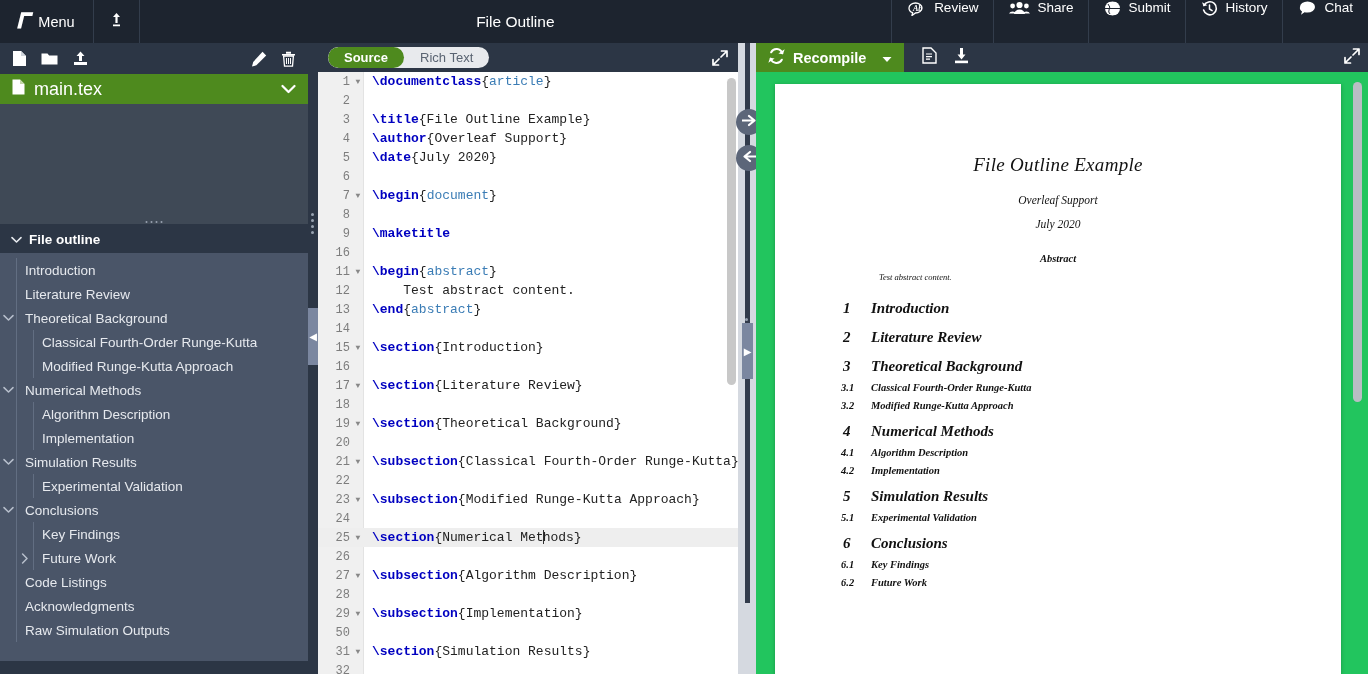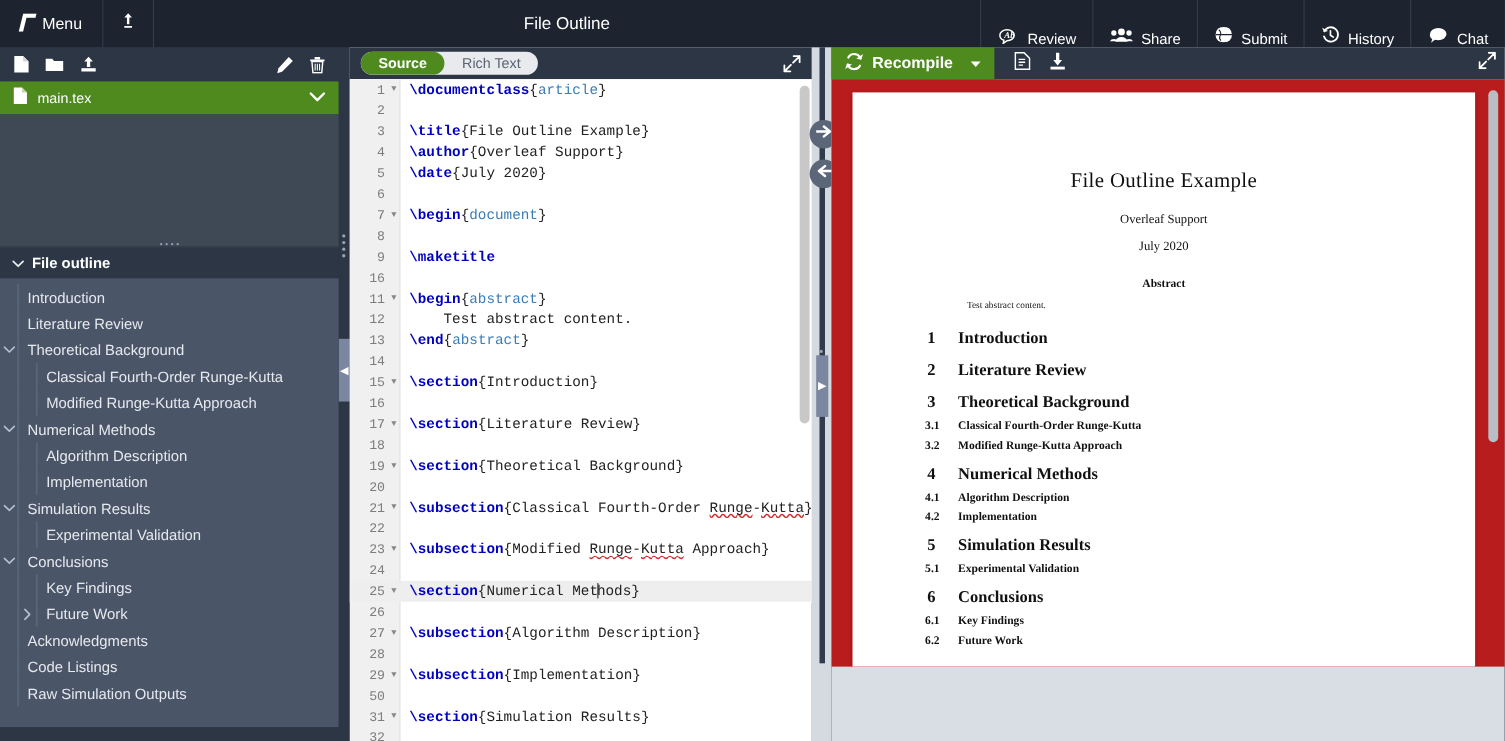--- a/index.html
+++ b/index.html
@@ -27,42 +27,42 @@
   .back-btn {
     display: flex; align-items: center; justify-content: center;
     width: 46px; color: #fff; cursor: pointer; border-right: 1px solid #333d4c;
   }
   .proj-title {
     flex: 1; display: flex; align-items: center; justify-content: center;
     color: #fff; font-size: 15.5px;
   }
   .top-actions { display: flex; align-items: stretch; }
   .top-action {
-    display: flex; align-items: flex-end; gap: 7px;
+    display: flex; align-items: flex-start; gap: 7px;
     padding: 0 15px; color: #fff; font-size: 13.5px; cursor: pointer;
     border-left: 1px solid #333d4c;
   }
   .top-action svg { flex: none; }
 
   
   .left-panel {
     position: absolute; left: 0; top: 43px; width: 308px; height: 631px;
     background: #2c3645;
   }
   .file-toolbar {
     height: 31px; background: #2c3645; display: flex; align-items: center;
     padding: 0 12px; gap: 14px;
   }
   .file-toolbar .spacer { flex: 1; }
   .ft-icon { cursor: pointer; color: #fff; display: flex; align-items: center; }
   .file-row {
     height: 30px; background: #4e8a1e; display: flex; align-items: center;
     padding: 0 12px; gap: 9px; color: #fff; cursor: pointer;
   }
-  .file-row .fname { font-size: 13px; flex: 1; }
+  .file-row .fname { font-size: 18px; flex: 1; }
   .file-empty { height: 116px; background: #3f4956; }
 
   .hsplit {
     height: 5px; background: #3f4956; position: relative; cursor: row-resize;
     border-bottom: 1px solid #2c3645;
   }
   .hsplit .dots {
     position: absolute; left: 50%; top: 1px; transform: translateX(-50%);
     display: flex; gap: 3px;
   }
@@ -131,21 +131,21 @@
     width: 34px; text-align: right; color: #7d7d7d; font-size: 12px;
     flex: none; padding-right: 2px; z-index: 2;
   }
   .cline .fold {
     width: 12px; flex: none; color: #888; font-size: 8px; text-align: center; z-index: 2;
   }
   .cline .txt { padding-left: 8px; white-space: pre; color: #000; z-index: 2; }
   .tk-cmd { color: #0000c0; font-weight: 700; }
   .tk-env { color: #3a7cb5; }
   .tk-plain { color: #222; }
-  .sp { text-decoration: underline; text-decoration-style: wavy; text-decoration-color: #d03030; text-decoration-skip-ink: none; text-align: right; }
+  .sp { text-decoration-style: wavy; text-decoration-color: #d03030; text-decoration-skip-ink: none; text-align: right; }
   .caret {
     display: inline-block; width: 1px; height: 14px; background: #333;
     vertical-align: -3px; margin: 0 -1px;
   }
   .ed-scroll {
     position: absolute; right: 2px; top: 6px; width: 9px; height: 307px;
     background: #c8c8c8; border-radius: 5px;
   }
 
   
@@ -180,21 +180,21 @@
   .recompile {
     display: flex; align-items: center; height: 29px; background: #4e8a1e;
     color: #fff; cursor: pointer;
   }
   .recompile .main { display: flex; align-items: center; gap: 8px; padding: 0 14px 0 12px; font-size: 14.5px; font-weight: 700; }
   .recompile .arrow { padding: 0 12px 0 2px; display: flex; align-items: center; }
   .pdf-toolbar .pt-icon { color: #fff; cursor: pointer; padding: 0 8px; display: flex; align-items: center; }
   .pdf-toolbar .first-icon { margin-left: 10px; }
   .pdf-toolbar .spacer { flex: 1; }
 
-  .pdf-viewport { position: relative; height: 534px; overflow: hidden; background: #b91c1c; }
+  .pdf-viewport { position: relative; height: 602px; overflow: hidden; background: #22c55e; font-style: italic; }
   .pdf-page {
     position: absolute; left: 19px; top: 12px; width: 566px; height: 600px;
     background: #fff; box-shadow: 0 1px 4px rgba(0,0,0,0.25);
     font-family: "Liberation Serif", serif; color: #111;
   }
   .pdf-inner { padding: 70px 60px 0 60px; }
   .pdf-title { text-align: center; font-size: 19px; letter-spacing: 0.3px; }
   .pdf-author { text-align: center; font-size: 11.5px; margin-top: 18px; }
   .pdf-date { text-align: center; font-size: 11.5px; margin-top: 12px; }
   .pdf-abs-h { text-align: center; font-size: 10.5px; font-weight: 700; margin-top: 23px; }
@@ -455,26 +455,26 @@
             <svg width="8" height="11" viewBox="0 0 8 11">
               <path d="M1.6 1 L6 5.5 L1.6 10" stroke="#b7bfcc" stroke-width="1.5" fill="none" stroke-linecap="round" stroke-linejoin="round"></path>
             </svg>
           </span>
           <span class="ol-rail"></span>
           <span class="ol-txt" style="padding-left:8px">Future Work</span>
         </div>
         <div class="ol-item">
           <span class="ol-caret"></span>
           <span class="ol-rail"></span>
+          <span class="ol-txt" style="padding-left:8px">Code Listings</span>
+        </div>
+        <div class="ol-item">
+          <span class="ol-caret"></span>
+          <span class="ol-rail"></span>
           <span class="ol-txt" style="padding-left:8px">Acknowledgments</span>
-        </div>
-        <div class="ol-item">
-          <span class="ol-caret"></span>
-          <span class="ol-rail"></span>
-          <span class="ol-txt" style="padding-left:8px">Code Listings</span>
         </div>
         <div class="ol-item">
           <span class="ol-caret"></span>
           <span class="ol-rail"></span>
           <span class="ol-txt" style="padding-left:8px">Raw Simulation Outputs</span>
         </div>
       </div>
   </div>
 
   <div class="left-rail">

